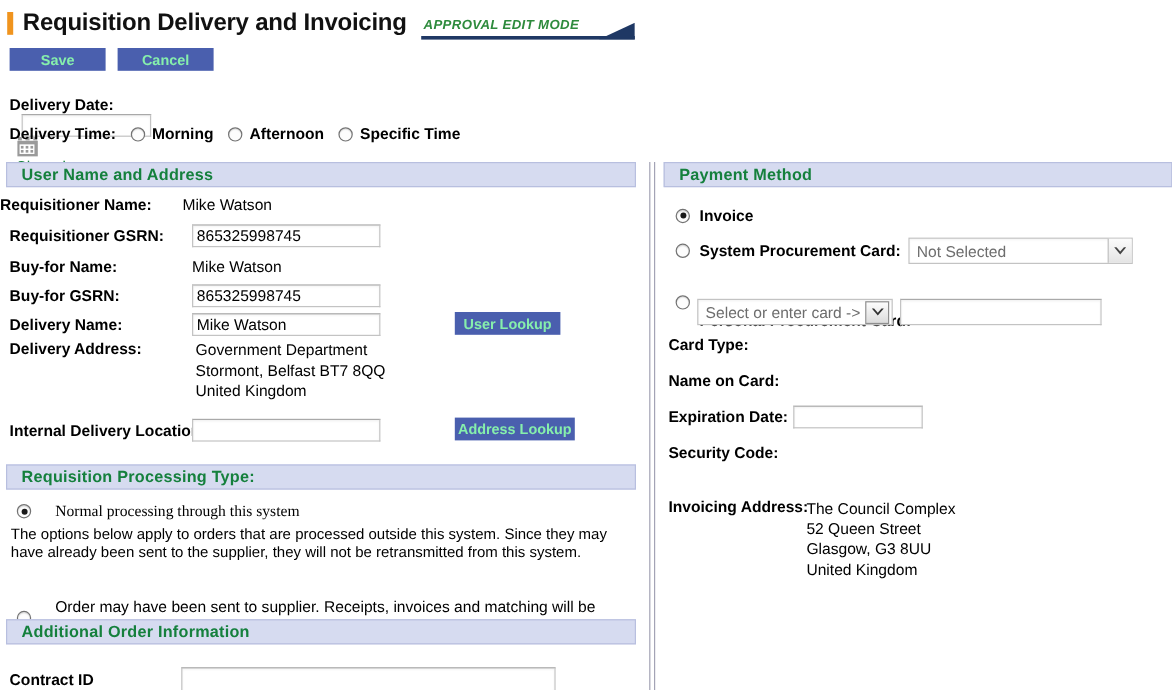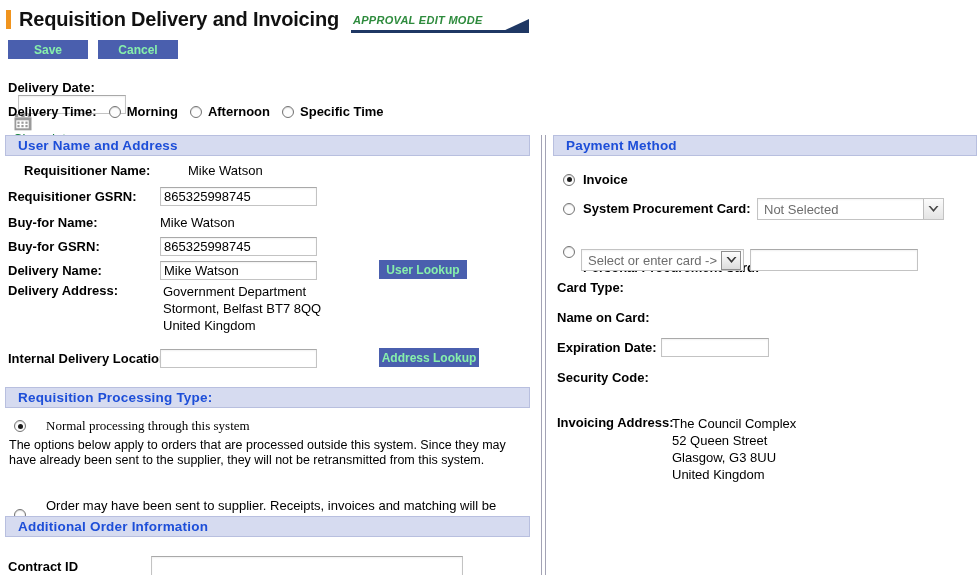--- a/index.html
+++ b/index.html
@@ -69,21 +69,21 @@
   .clear-link { margin-left: 5px; font-size: 13px; color: #15803d; text-decoration: underline; cursor: pointer; }
   #delivery-time-row { position: absolute; left: 8px; top: 104px; display: flex; align-items: center; }
   .time-opt { display: flex; align-items: center; margin-left: 12px; }
   .time-opt .lbl { margin-left: 6px; }
 
   
   .sect-hdr {
     background: #d6dbf0; border: 1px solid #b8bfdf;
     height: 21px; display: flex; align-items: center;
     padding-left: 12px;
-    font-size: 13.5px; font-weight: bold; color: #1d4ed8;
+    font-size: 13.5px; font-weight: bold; color: #15803d;
     letter-spacing: 0.2px;
   }
 
   
   #left-panel  { position: absolute; left: 5px; top: 135px; width: 525px; }
   #right-panel { position: absolute; left: 553px; top: 135px; width: 424px; }
   #divider { position: absolute; left: 541px; top: 135px; width: 6px; height: 440px; }
   #divider .dl { position: absolute; top: 0; bottom: 0; width: 1px; background: #a3a3b5; }
 
   .form-row { position: absolute; display: flex; align-items: center; }
@@ -170,21 +170,21 @@
 
   <div id="divider">
     <div class="dl" style="left:0"></div>
     <div class="dl" style="left:4px"></div>
   </div>
 
   <div id="left-panel">
     <div class="sect-hdr">User Name and Address</div>
   </div>
 
-  <div class="form-row" style="left:24px; top:163px;gap:12px;">
+  <div class="form-row" style="left:0; top:163px;">
     <span class="lbl" style="width:152px;">Requisitioner Name:</span>
     <span class="val">Mike Watson</span>
   </div>
 
   <div class="form-row" style="left:8px; top:187px;">
     <span class="lbl" style="width:152px;">Requisitioner GSRN:</span>
     <input class="tf" style="width: 157px; height: 19px;" type="text" value="865325998745">
   </div>
 
   <div class="form-row" style="left:8px; top:215px;">

